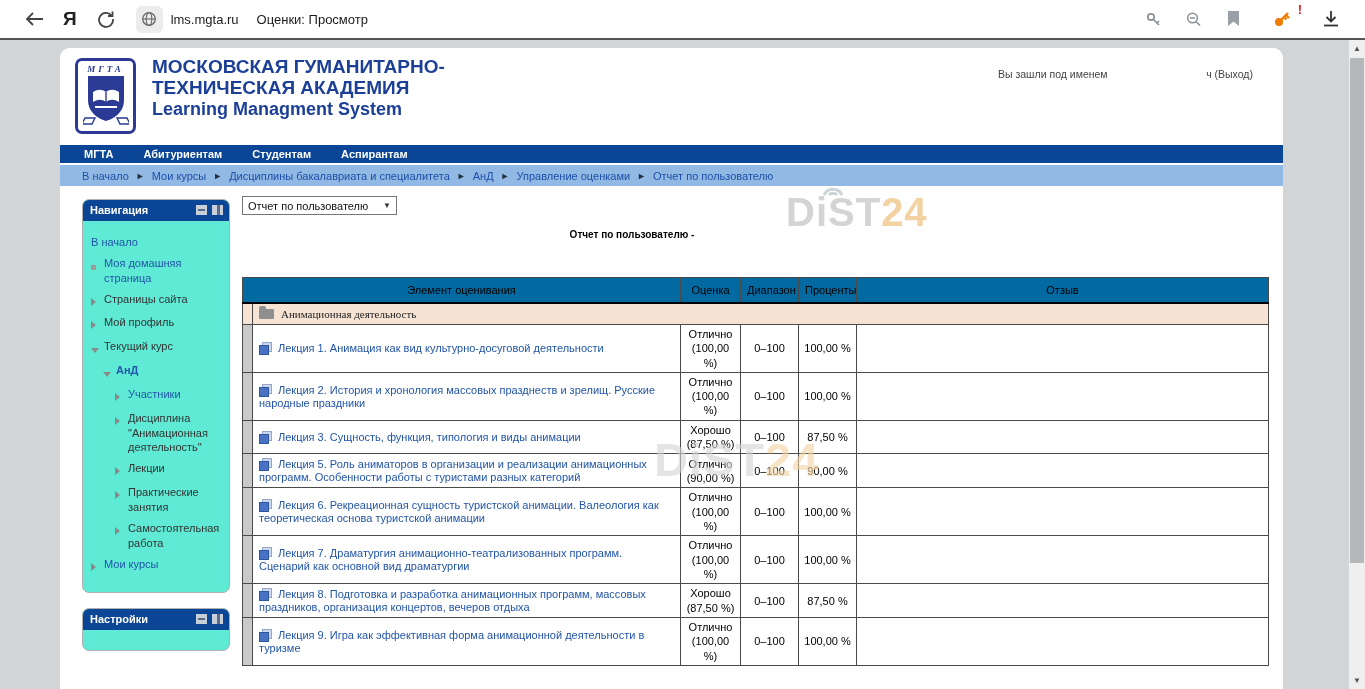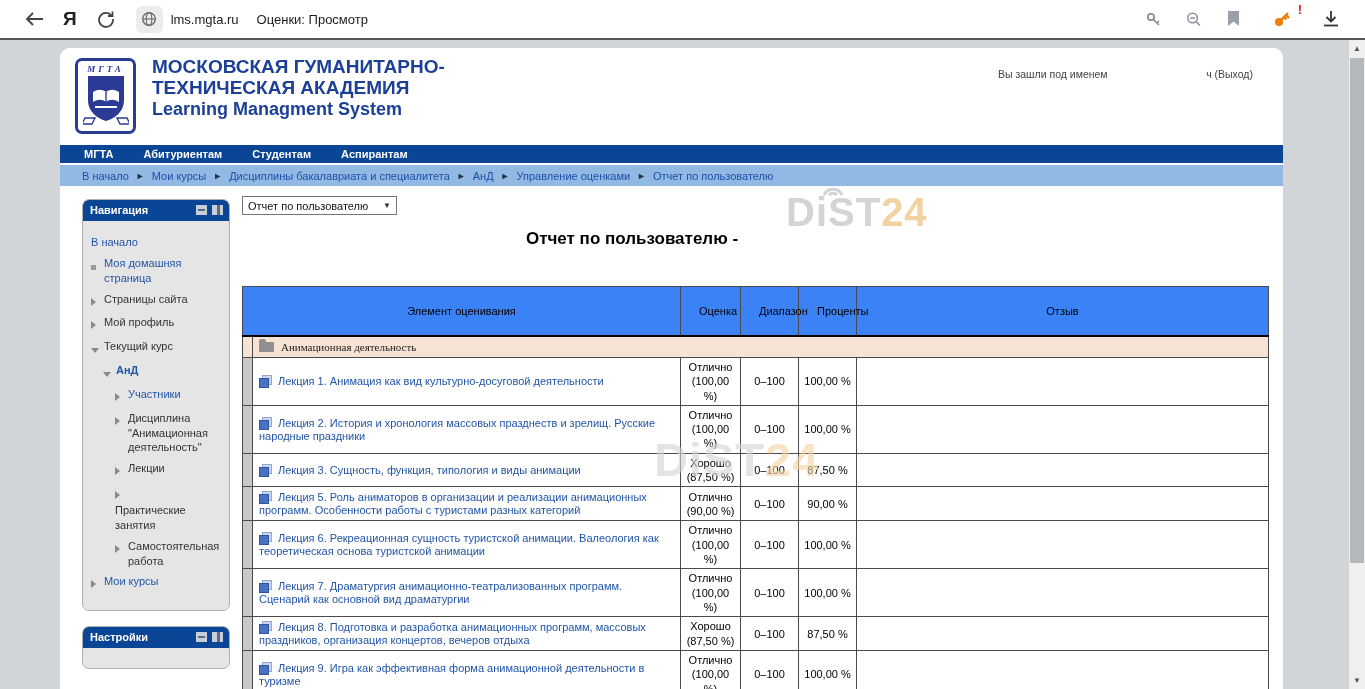--- a/index.html
+++ b/index.html
@@ -36,54 +36,54 @@
 
   
   .breadcrumb { height:21px; margin-top:2px; background:#92b9e4; display:flex; align-items:center; padding:0 22px; font-size:11px; gap:7px; white-space:nowrap; }
   .breadcrumb a { color:#1d4fa8; text-decoration:none; cursor:pointer; }
   .crumb-sep { color:#234; font-size:9px; }
 
   .site-body { position:relative; }
 
   
   .sidebar { position:absolute; left:22px; top:13px; width:148px; }
-  .block { border:1px solid #b1b1b1; border-radius:7px; background:#e5e5e5; overflow:hidden; margin-bottom:15px; }
+  .block { border:1px solid #b1b1b1; border-radius:7px; background:#5eead4; overflow:hidden; margin-bottom:15px; }
   .block-header { background:#0a4596; color:#fff; font-weight:bold; font-size:11px; padding:4px 6px 5px 7px; display:flex; align-items:center; }
   .block-header .bh-title { flex:1; }
   .bh-ctrl { width:11px; height:10px; background:#c9cfd8; margin-left:5px; position:relative; cursor:pointer; }
   .bh-ctrl.minus::after { content:""; position:absolute; left:2px; right:2px; top:4px; height:2px; background:#5a6b85; }
   .bh-ctrl.dock::after { content:""; position:absolute; left:5px; top:0; bottom:0; width:3px; background:#5a6b85; }
   .block-body { padding:8px 4px 12px 8px; }
   .tree-item { display:flex; font-size:11px; line-height:1.35; margin:6px 0; align-items:flex-start; }
   .tree-icon-wrap { flex:none; width:13px; padding-top:3px; }
   .tri-right { width:0; height:0; border-top:4px solid transparent; border-bottom:4px solid transparent; border-left:5px solid #8a8a8a; display:inline-block; }
   .tri-down { width:0; height:0; border-left:4px solid transparent; border-right:4px solid transparent; border-top:5px solid #8a8a8a; display:inline-block; }
   .sq-bullet { width:5px; height:5px; background:#9a9a9a; display:inline-block; margin-top:2px; }
   .t-link { color:#2255a8; cursor:pointer; }
   .t-plain { color:#333; }
   .t-link-bold { color:#2255a8; font-weight:bold; cursor:pointer; }
 
   
   .main { position:absolute; left:182px; top:10px; width:1026px; }
   .report-select { width:155px; height:19px; border:1px solid #767676; background:#fff; font-size:11px; color:#111;
                    display:flex; align-items:center; justify-content:space-between; padding:0 5px; cursor:pointer; }
   .select-arrow { font-size:8px; color:#333; }
-  .page-h2 { width:780px; text-align:center; font-size:17px; font-weight:bold; color:#000; margin-top:14px; }
+  .page-h2 { width:780px; text-align:center; font-size:10px; font-weight:bold; color:#000; margin-top:14px; }
 
   .watermark { position:absolute; font-weight:bold; pointer-events:none; letter-spacing:1px;
                font-family:"Liberation Sans", sans-serif; z-index:5; }
   .wm-1 { left:544px; top:-6px; font-size:40px; }
   .wm-2 { left:412px; top:236px; font-size:47px; opacity:0.62; }
   .wm-gray { color:#d4d4d4; }
   .wm-orange { color:#f3d2a2; }
   .wm-arcs { position:absolute; top:-8px; left:34px; }
 
   .grade-table { width:1026px; border-collapse:collapse; margin-top:37px; font-size:11px; table-layout:fixed; }
   .grade-table th, .grade-table td { border:1px solid #4a4a4a; padding:2px 5px; vertical-align:middle; }
-  .grade-table thead th { font-weight:normal; background:#3b82f6; text-align:center; border-bottom:2px solid #000; padding:18px; }
+  .grade-table thead th { font-weight:normal; background:#0369a1; text-align:center; border-bottom:2px solid #000; padding:6px; }
   td.indent-cell { background:#c9c9c9; padding:0; }
   tr.category-row td { background:#f7e3d3; }
   td.cat-cell { font-size:11px; color:#222; padding:4px 6px;font-family:Liberation Serif, serif; }
   td.name-cell { padding:4px 6px; }
   td.name-cell a { color:#2255a8; text-decoration:none; cursor:pointer; }
   td.c { text-align:center; line-height:1.3; }
 
   
   .lesson-icon { position:relative; width:13px; height:13px; display:inline-block; vertical-align:-3px; margin-right:6px; }
   .lesson-icon::before { content:""; position:absolute; right:0; top:0; width:8px; height:8px; background:#ccd6ec; border:1px solid #93a6cc; }
@@ -239,21 +239,21 @@
                 <span class="t-link">Участники</span>
               </div>
               <div class="tree-item" style="margin-left: 24px;">
                 <span class="tree-icon-wrap"><span class="tri-right"></span></span>
                 <span class="t-plain">Дисциплина "Анимационная деятельность"</span>
               </div>
               <div class="tree-item" style="margin-left: 24px;">
                 <span class="tree-icon-wrap"><span class="tri-right"></span></span>
                 <span class="t-plain">Лекции</span>
               </div>
-              <div class="tree-item" style="margin-left: 24px; flex-direction: column;">
+              <div class="tree-item" style="margin-left: 24px;">
                 <span class="tree-icon-wrap"><span class="tri-right"></span></span>
                 <span class="t-plain">Практические занятия</span>
               </div>
               <div class="tree-item" style="margin-left: 24px;">
                 <span class="tree-icon-wrap"><span class="tri-right"></span></span>
                 <span class="t-plain">Самостоятельная работа</span>
               </div>
               <div class="tree-item" style="margin-left: 0px;">
                 <span class="tree-icon-wrap"><span class="tri-right"></span></span>
                 <span class="t-link">Мои курсы</span>

